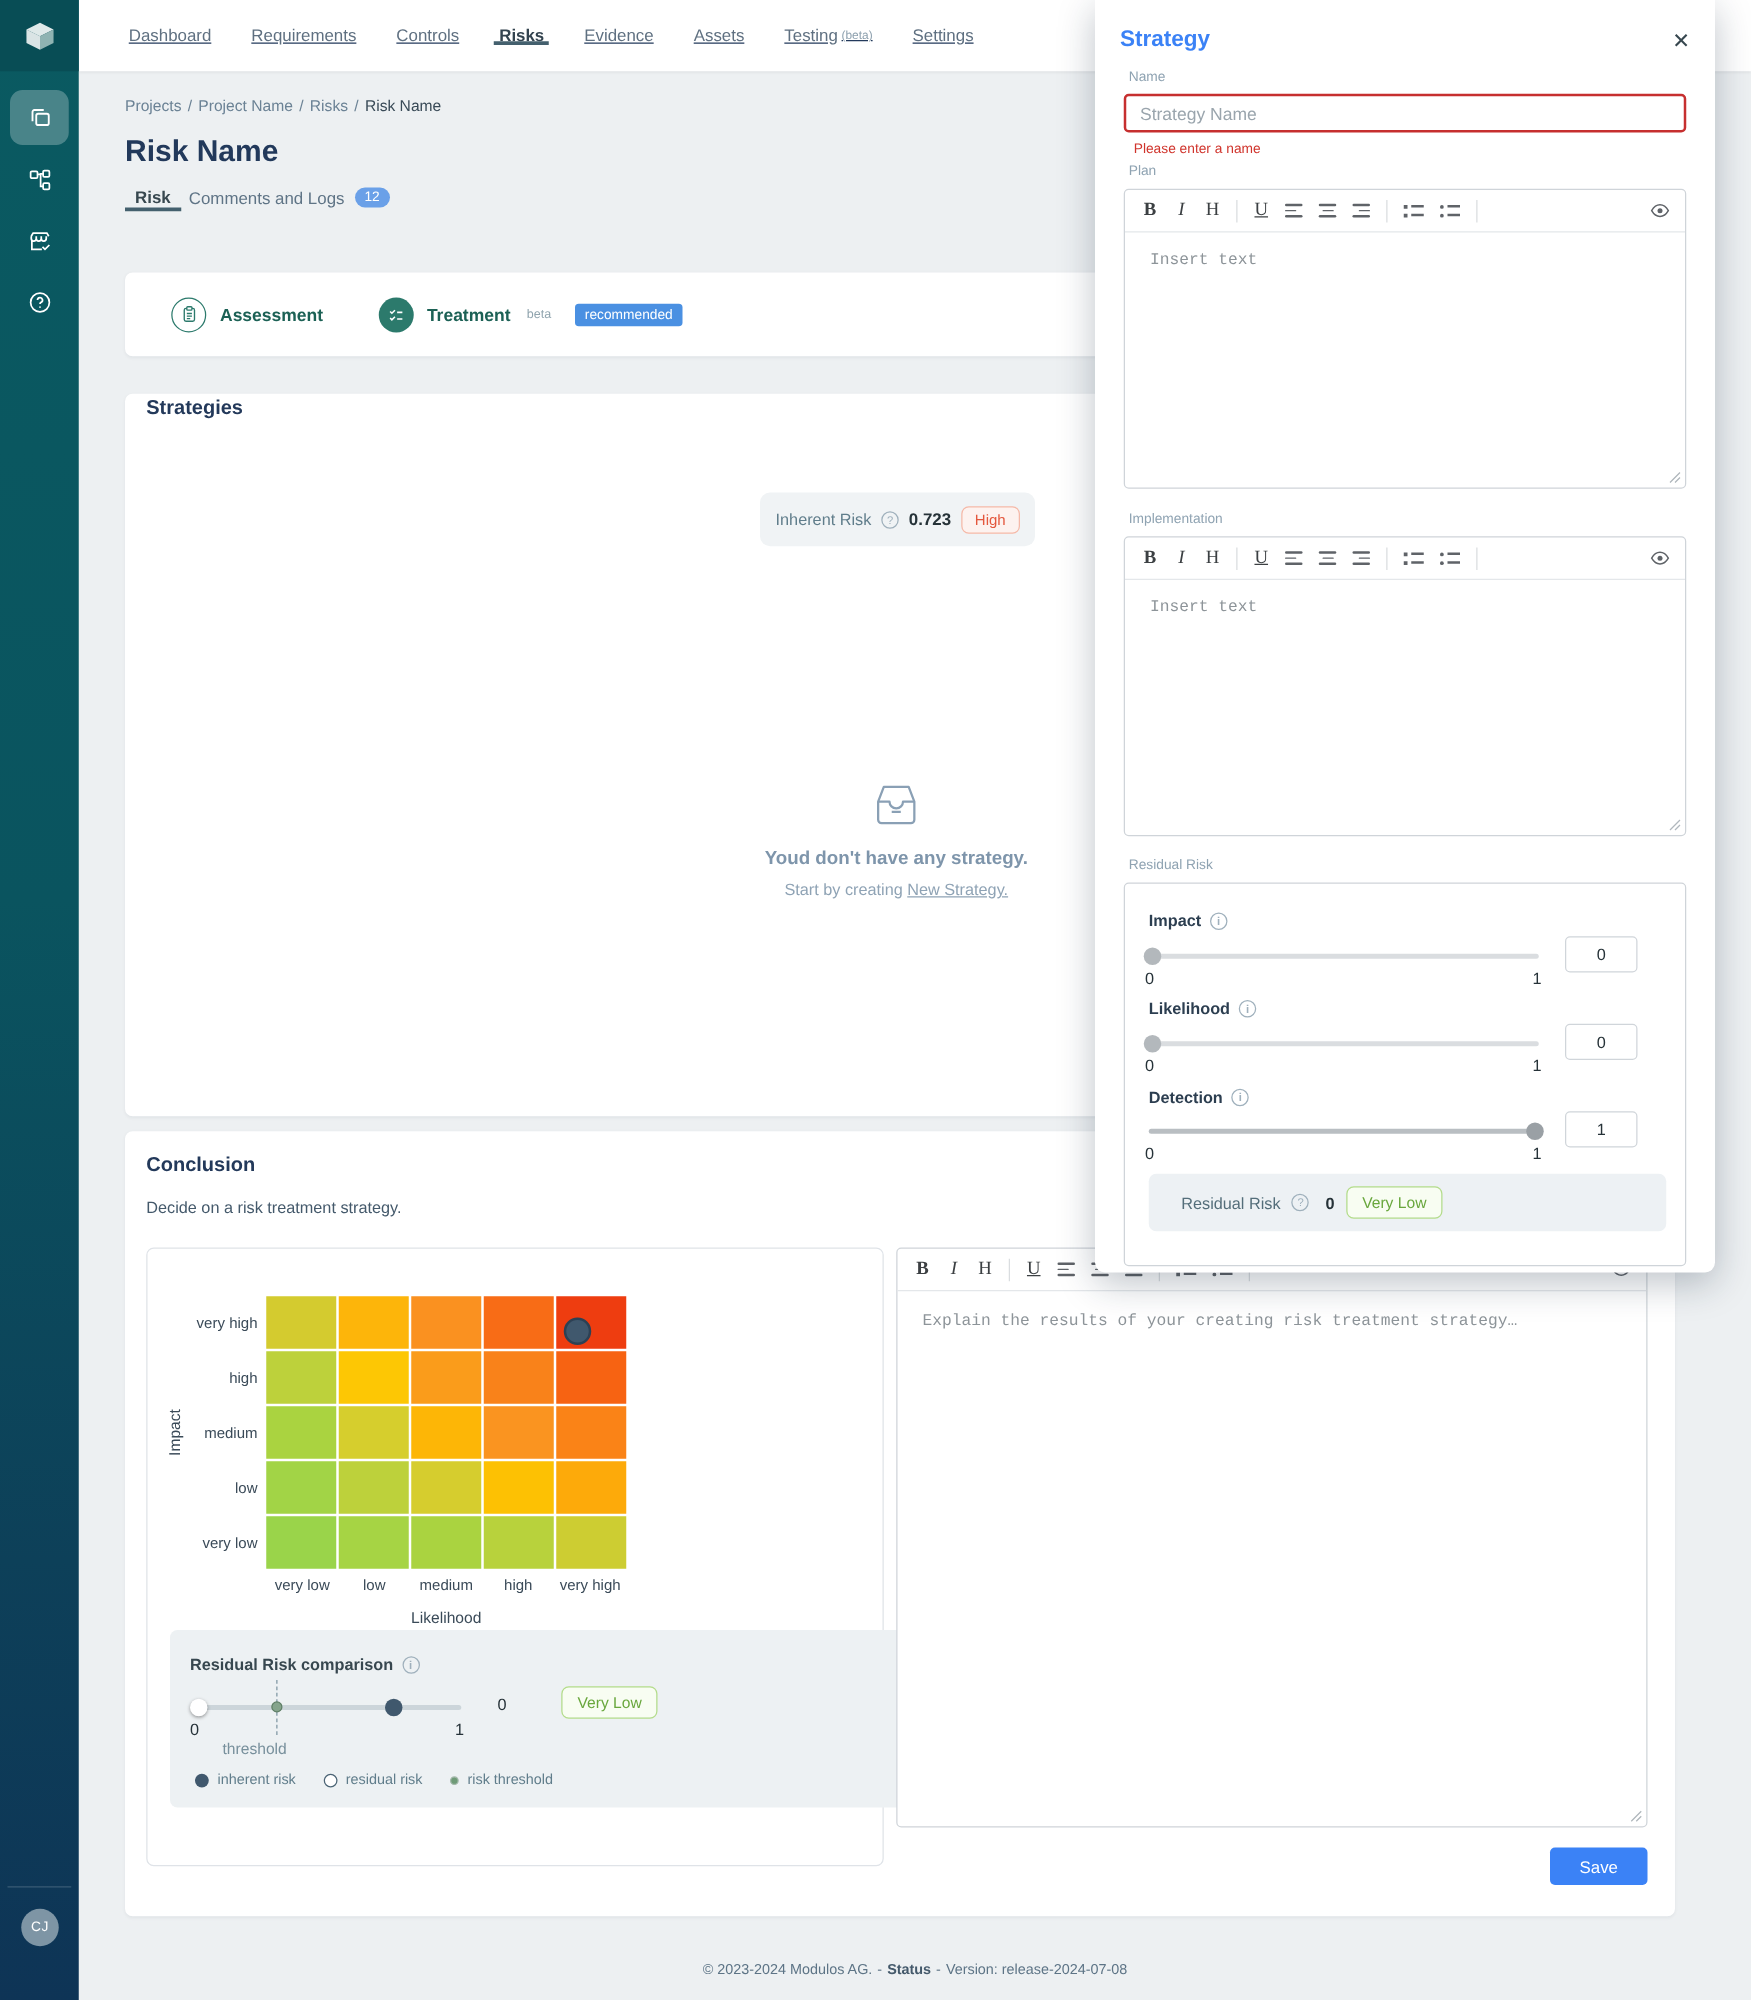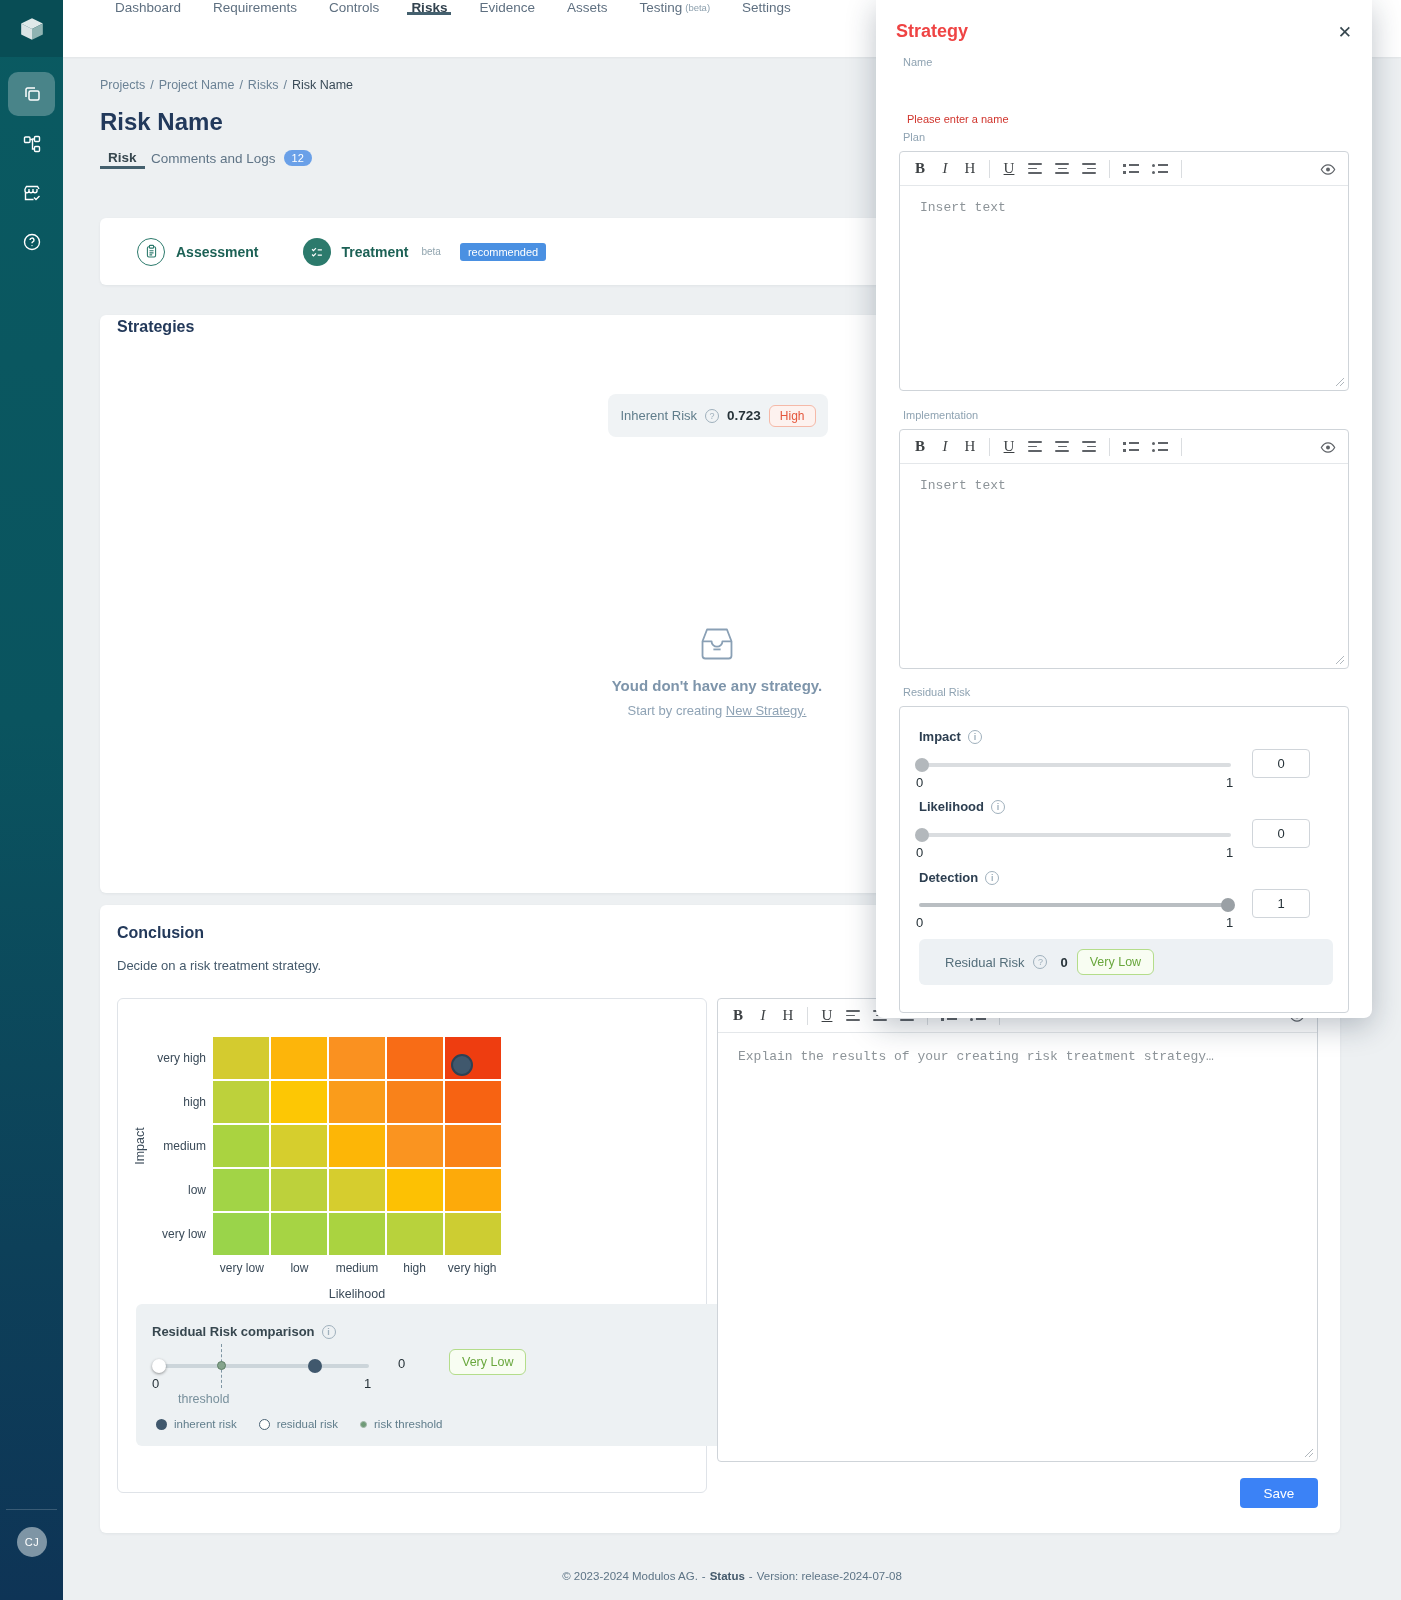--- a/index.html
+++ b/index.html
@@ -10,21 +10,21 @@
 
   
   #sidebar { left:0; top:0; width:63px; height:1600px; background:linear-gradient(180deg,#0a5a61 0%,#0a545f 45%,#0d4059 78%,#0e3456 100%); z-index:60; }
   #logo-block { left:0; top:0; width:63px; height:57px; background:#084d55; display:flex; align-items:center; justify-content:center; }
   .side-icon { left:8px; width:47px; height:44px; display:flex; align-items:center; justify-content:center; border-radius:10px; cursor:pointer; }
   .side-icon.active { background:rgba(255,255,255,.26); }
   #side-divider { left:6px; top:1509px; width:51px; height:1px; background:rgba(255,255,255,.18); }
   #avatar { left:17px; top:1527px; width:30px; height:30px; border-radius:50%; background:#7e95a5; color:#fff; font-size:11px; display:flex; align-items:center; justify-content:center; letter-spacing:.5px; cursor:pointer; }
 
   
-  #navbar { left:63px; top:0; width:1338px; height:57px; background:#fff; box-shadow:0 1px 2px rgba(0,0,0,.05); display:flex; align-items:flex-start; padding-left:36px; z-index:10; }
+  #navbar { left:63px; top:0; width:1338px; height:57px; background:#fff; box-shadow:0 1px 2px rgba(0,0,0,.05); display:flex; align-items:center; padding-left:24px; z-index:10;text-decoration:underline; }
   .nav-item { display:flex; align-items:center; padding:0 16px; font-size:13.5px; color:#5f7081; cursor:pointer; position:relative; }
   .nav-item .beta-sup { font-size:9.5px; color:#8da0ae; margin-left:3px; }
   .nav-item.active { color:#33434f; font-weight:bold; }
   .nav-item.active::after { content:""; position:absolute; left:12px; right:12px; bottom:0; height:3px; background:#44606e; }
 
   
   #breadcrumb { left:100px; top:78px; font-size:12.5px; color:#6b8295; z-index:5; }
   #breadcrumb .crumb { cursor:pointer; }
   #breadcrumb .sep { margin:0 5px; }
   #breadcrumb .current { color:#394a57; }
@@ -117,21 +117,21 @@
   #conclusion-editor { left:717px; top:998px; width:601px; height:464px; }
   #save-btn { left:1240px; top:1478px; width:78px; height:30px; background:#3b82f6; border:none; border-radius:4px; color:#fff; font-size:13.5px; font-family:"Liberation Sans",sans-serif; cursor:pointer; }
 
   
   #footer { left:63px; top:1570px; width:1338px; text-align:center; font-size:11.5px; color:#5d7486; }
   #footer .f-status { font-weight:bold; color:#44596b; cursor:pointer; }
   #footer .f-sep { margin:0 4px; }
 
   
   #drawer { left:876px; top:0; width:496px; height:1018px; background:#fff; border-radius:0 0 8px 8px; box-shadow:0 8px 30px rgba(20,40,60,.28); z-index:50; }
-  #drawer-title { left:20px; top:21px; font-size:18px; font-weight:bold; color:#ef4444; }
+  #drawer-title { left:20px; top:21px; font-size:18px; font-weight:bold; color:#3b82f6; }
   #drawer-close { right:20px; top:22px; font-size:17px; color:#37474f; cursor:pointer; }
   .fld-label { position:absolute; left:27px; font-size:11px; color:#8fa3b2; }
   #name-input { position:absolute; left:23px; top:75px; width:450px; height:31px; border:2px solid #c62f2f; border-radius:4px; padding:0 11px; font-size:14px; color:#263238; font-family:"Liberation Sans",sans-serif; outline:none; }
   #name-input::placeholder { color:#9aa5ad; }
   #name-error { position:absolute; left:31px; top:113px; font-size:11px; color:#d0342c; }
   #plan-editor { left:23px; top:151px; width:450px; height:240px; }
   #impl-editor { left:23px; top:429px; width:450px; height:240px; }
   #residual-box { position:absolute; left:23px; top:706px; width:450px; height:307px; border:1px solid #cfd4d9; border-radius:4px; background:#fff; }
   .sl-label { position:absolute; left:19px; display:flex; align-items:center; gap:7px; font-size:13px; font-weight:bold; color:#2c3e50; }
   .dtrack { position:absolute; left:19px; width:312px; height:4px; border-radius:2px; background:#dadde0; }
@@ -415,20 +415,21 @@
 
 <div id="footer" class="abs">
   <span>© 2023-2024 Modulos AG.</span><span class="f-sep">-</span><span class="f-status">Status</span><span class="f-sep">-</span><span>Version: release-2024-07-08</span>
 </div>
 
 <div id="drawer" class="abs">
   <div id="drawer-title" class="abs">Strategy</div>
   <div id="drawer-close" class="abs">✕</div>
 
   <div class="fld-label" style="top:56px">Name</div>
+  <input id="name-input" type="text" placeholder="Strategy Name" style="">
   <div id="name-error">Please enter a name</div>
 
   <div class="fld-label" style="top:131px">Plan</div>
   <div id="plan-editor" class="editor">
     <div class="toolbar">
         <span class="tb-btn tb-bold">B</span>
         <span class="tb-btn tb-italic">I</span>
         <span class="tb-btn tb-heading">H</span>
         <span class="tb-sep"></span>
         <span class="tb-btn tb-underline">U</span>

